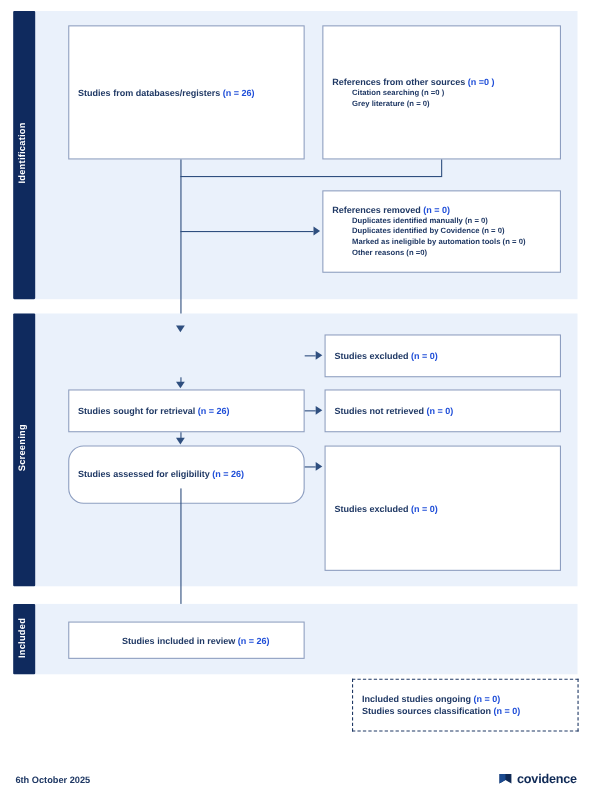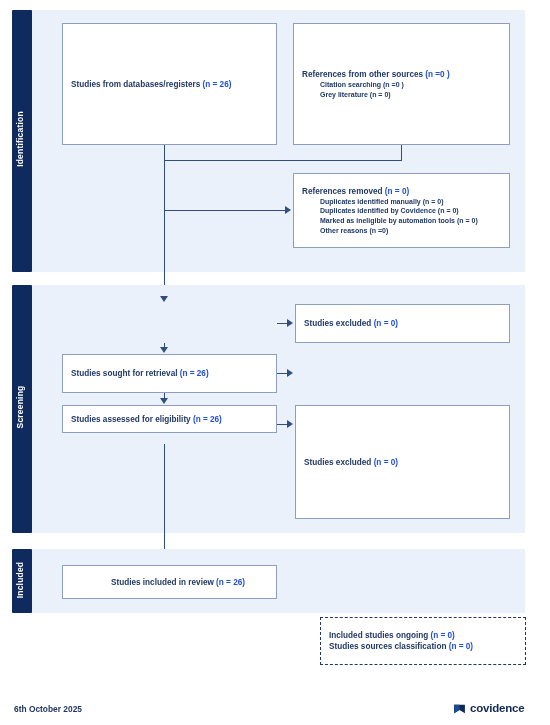--- a/index.html
+++ b/index.html
@@ -98,21 +98,21 @@
   
   .date{
     position:absolute;
     color:#1f3864;
     font-size:8.4px;
     font-weight:bold;
   }
   .logo-wrap{
     position:absolute;
     display:flex;
-    align-items:flex-start;
+    align-items:center;
     gap:4px;
   }
   .logo-mark{
     width:13px;height:13px;
     position:relative;
   }
   .logo-text{
     color:#102a56;
     font-size:11.5px;
     font-weight:bold;
@@ -169,22 +169,27 @@
     <div class="box-inner">
       <div class="ttl"><span>Studies excluded </span><span class="num">(n = 0)</span></div>
     </div>
   </div>
 
   <div class="box mid" style="left:62px;top:354px;width:215px;height:39px;">
     <div class="box-inner">
       <div class="ttl"><span>Studies sought for retrieval </span><span class="num">(n = 26)</span></div>
     </div>
   </div>
-
-  <div class="box mid" style="left:62px;top:405px;width:215px;height:28px;">
+  <div class="box mid" style="left:295px;top:354px;width:215px;height:39px;">
+    <div class="box-inner">
+      <div class="ttl"><span>Studies not retrieved </span><span class="num">(n = 0)</span></div>
+    </div>
+  </div>
+
+  <div class="box mid" style="left:62px;top:405px;width:215px;height:53px;border-radius:14px;">
     <div class="box-inner">
       <div class="ttl"><span>Studies assessed for eligibility </span><span class="num">(n = 26)</span></div>
     </div>
   </div>
   <div class="box mid" style="left:295px;top:405px;width:215px;height:114px;">
     <div class="box-inner">
       <div class="ttl"><span>Studies excluded </span><span class="num">(n = 0)</span></div>
     </div>
   </div>
 

